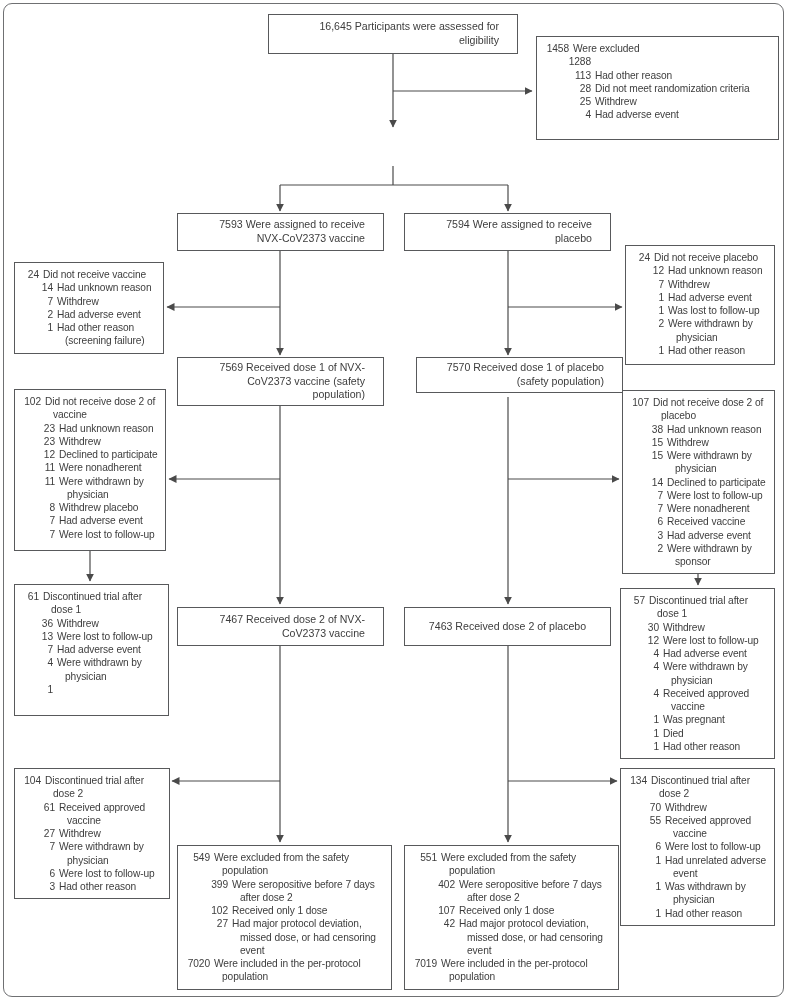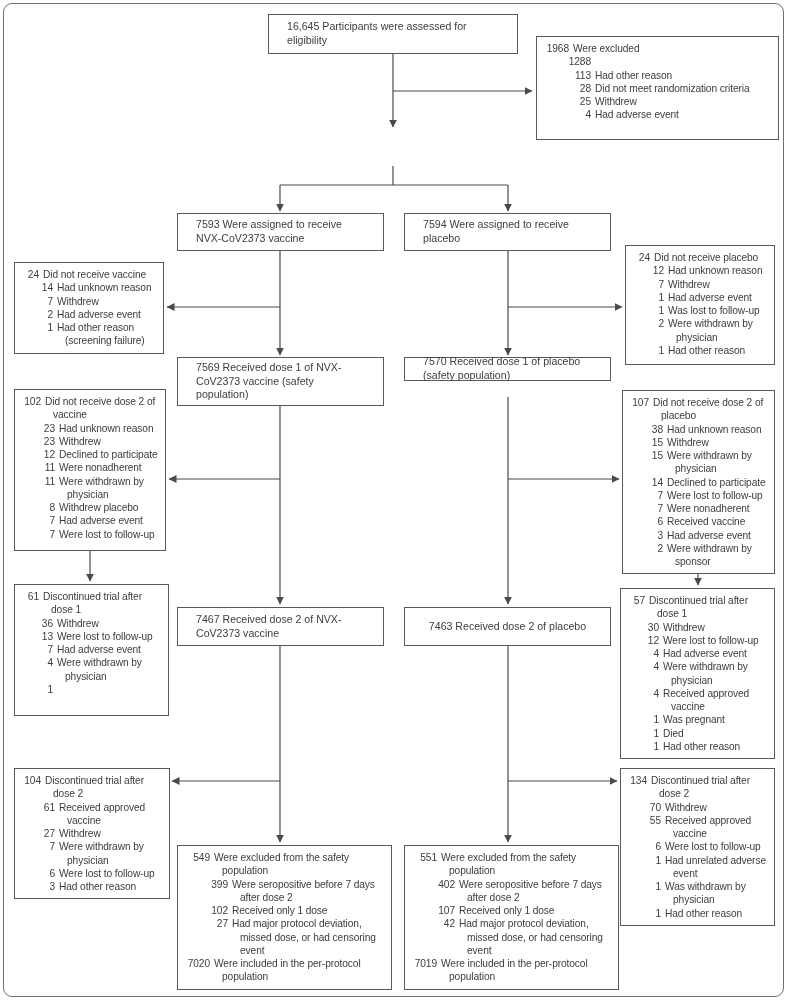--- a/index.html
+++ b/index.html
@@ -10,21 +10,21 @@
   .frame {
     position:absolute; inset:3px; border:1.5px solid #6f7072; border-radius:9px;
     pointer-events:none;
   }
   svg.connectors { position:absolute; left:0; top:0; width:787px; height:1000px; }
   .box {
     position:absolute; background:#ffffff; border:1px solid #58595b;
     box-sizing:border-box;
   }
   .cbox {
-    display:flex; align-items:center; justify-content:center; text-align:left;
+    display:flex; align-items:center; justify-content:center; text-align:right;
     font-size:10.6px; line-height:1.28; padding:2px 18px;
   }
   .lbox {
     font-size:10.2px; line-height:1.3; padding:5px 3px 5px 6px; letter-spacing:-0.1px;
   }
   .row { display:flex; align-items:flex-start; }
   .num { flex:none; width:var(--n0,18px); text-align:right; white-space:nowrap; }
   .row.lvl1 .num { width:var(--n1,32px); }
   .txt { padding-left:12px; text-indent:-8px; }
 </style>
@@ -73,35 +73,35 @@
   </div>
 
   <div class="box cbox" style="left:404px;top:213px;width:207px;height:38px">
     <span>7594 Were assigned to receive placebo</span>
   </div>
 
   <div class="box cbox" style="left:177px;top:357px;width:207px;height:49px">
     <span>7569 Received dose 1 of NVX-CoV2373 vaccine (safety population)</span>
   </div>
 
-  <div class="box cbox" style="left:404px;top:357px;width:207px;height:24px">
+  <div class="box cbox" style="left:416px;top:357px;width:207px;height:36px">
     <span>7570 Received dose 1 of placebo (safety population)</span>
   </div>
 
   <div class="box cbox" style="left:177px;top:607px;width:207px;height:39px">
     <span>7467 Received dose 2 of NVX-CoV2373 vaccine</span>
   </div>
 
   <div class="box cbox" style="left:404px;top:607px;width:207px;height:39px">
     <span>7463 Received dose 2 of placebo</span>
   </div>
 
   <div class="box lbox" style="left:536px;top:36px;width:243px;min-height:104px;--n0:26px;--n1:48px">
       <div class="row lvl0">
-        <span class="num">1968</span>
+        <span class="num">1458</span>
         <span class="txt">Were excluded</span>
       </div>
       <div class="row lvl1">
         <span class="num">1288</span>
       </div>
       <div class="row lvl1">
         <span class="num">113</span>
         <span class="txt">Had other reason</span>
       </div>
       <div class="row lvl1">

